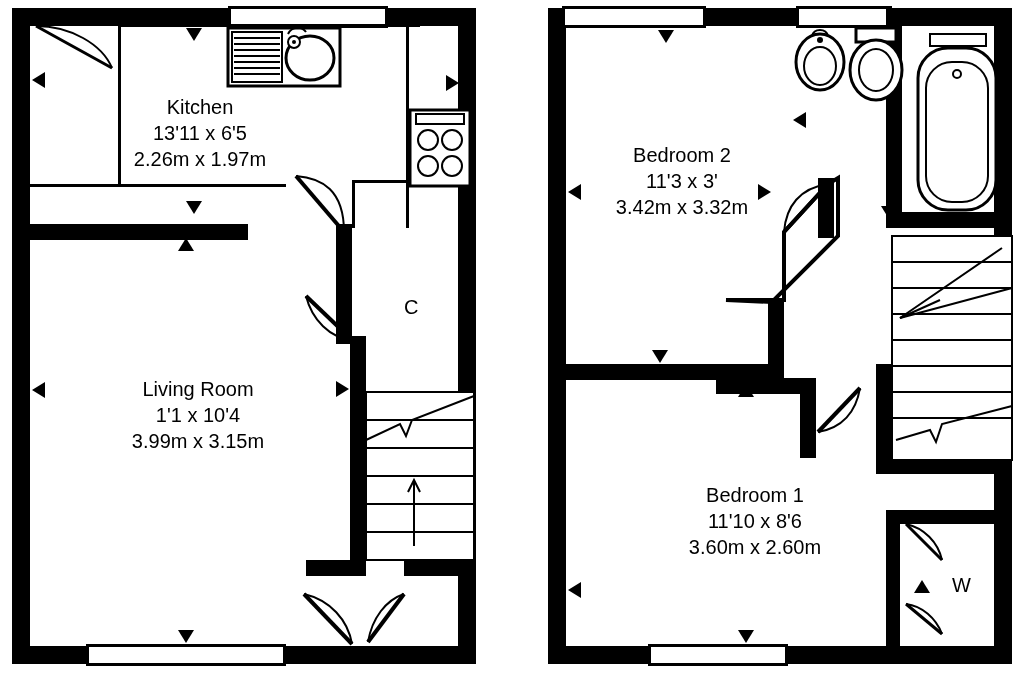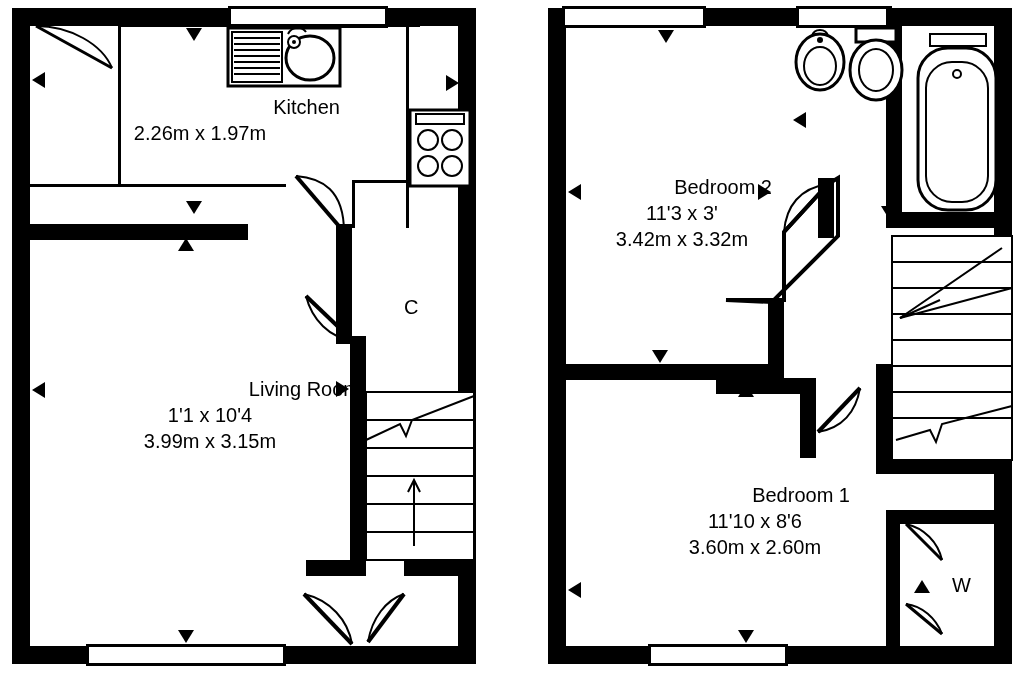--- a/index.html
+++ b/index.html
@@ -1,21 +1,21 @@
 <!DOCTYPE html>
 <html><head>
 <meta charset="utf-8">
 <style>
   html,body{margin:0;padding:0;background:#ffffff;}
   body{width:1024px;height:675px;font-family:"Liberation Sans",sans-serif;overflow:hidden;}
   #stage{position:relative;width:1024px;height:675px;background:#fff;}
   .wall{position:absolute;background:#000;}
   .win{position:absolute;background:#fff;border:3px solid #000;box-sizing:border-box;}
   .room-label{position:absolute;text-align:center;color:#000;line-height:1.30;white-space:nowrap;}
-  .room-label .nm{font-size:20px;text-align:right;}
+  .room-label .nm{font-size:20px;}
   .room-label .d1{font-size:20px;}
   .room-label .d2{font-size:20px;}
   .tag{position:absolute;font-size:20px;color:#000;}
   .arrow{position:absolute;width:0;height:0;}
   .a-left{border-top:8px solid transparent;border-bottom:8px solid transparent;border-right:13px solid #000;}
   .a-right{border-top:8px solid transparent;border-bottom:8px solid transparent;border-left:13px solid #000;}
   .a-down{border-left:8px solid transparent;border-right:8px solid transparent;border-top:13px solid #000;}
   .a-up{border-left:8px solid transparent;border-right:8px solid transparent;border-bottom:13px solid #000;}
   svg.ov{position:absolute;left:0;top:0;width:1024px;height:675px;pointer-events:none;}
 </style>
@@ -43,24 +43,25 @@
     <div class="wall" style="left:118px;top:24px;width:302px;height:3px;"></div>
     <div class="wall" style="left:118px;top:24px;width:3px;height:162px;"></div>
     <div class="wall" style="left:22px;top:184px;width:264px;height:3px;"></div>
     <div class="wall" style="left:406px;top:24px;width:3px;height:108px;"></div>
     <div class="wall" style="left:352px;top:180px;width:60px;height:3px;"></div>
     <div class="wall" style="left:352px;top:180px;width:3px;height:48px;"></div>
     <div class="wall" style="left:406px;top:108px;width:3px;height:120px;"></div>
 
     <div class="room-label" style="left:60px;top:94px;width:280px;">
       <div class="nm">Kitchen</div>
+      <div class="d1">13'11 x 6'5</div>
       <div class="d2">2.26m x 1.97m</div>
     </div>
 
-    <div class="room-label" style="left:60px;top:376px;width:300px;">
+    <div class="room-label" style="left:48px;top:376px;width:300px;">
       <div class="nm">Living Room</div>
       <div class="d1">1'1 x 10'4</div>
       <div class="d2">3.99m x 3.15m</div>
     </div>
 
     <div class="tag" style="left:404px;top:296px;">C</div>
 
     <div class="arrow a-left" style="left:32px;top:72px;"></div>
     <div class="arrow a-left" style="left:32px;top:382px;"></div>
     <div class="arrow a-right" style="left:446px;top:75px;"></div>
@@ -90,21 +91,21 @@
     <div class="wall" style="left:818px;top:178px;width:16px;height:60px;"></div>
     <div class="wall" style="left:566px;top:364px;width:216px;height:16px;"></div>
     <div class="wall" style="left:768px;top:300px;width:16px;height:80px;"></div>
     <div class="wall" style="left:800px;top:378px;width:16px;height:80px;"></div>
     <div class="wall" style="left:716px;top:378px;width:100px;height:16px;"></div>
     <div class="wall" style="left:876px;top:364px;width:16px;height:110px;"></div>
     <div class="wall" style="left:876px;top:458px;width:136px;height:16px;"></div>
     <div class="wall" style="left:886px;top:510px;width:126px;height:14px;"></div>
     <div class="wall" style="left:886px;top:510px;width:14px;height:154px;"></div>
 
-    <div class="room-label" style="left:592px;top:174px;width:180px;">
+    <div class="room-label" style="left:592px;top:142px;width:180px;">
       <div class="nm">Bedroom 2</div>
       <div class="d1">11'3 x 3'</div>
       <div class="d2">3.42m x 3.32m</div>
     </div>
 
     <div class="room-label" style="left:660px;top:482px;width:190px;">
       <div class="nm">Bedroom 1</div>
       <div class="d1">11'10 x 8'6</div>
       <div class="d2">3.60m x 2.60m</div>
     </div>

